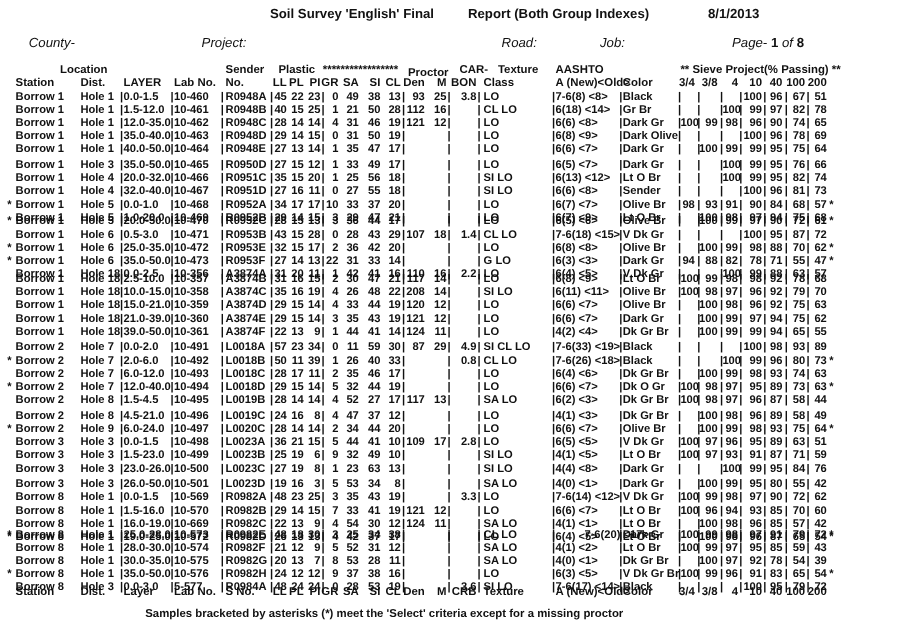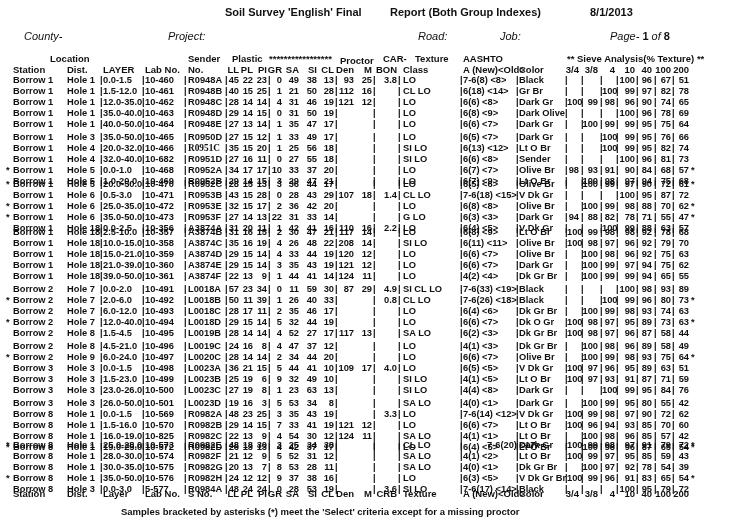--- a/index.html
+++ b/index.html
@@ -29,21 +29,21 @@
 <div class="abs meta" style="left:610px;"><span>Page-</span> <b>1</b> <span>of</span> <b>8</b></div>
 
 <div class="hdr" style="top:53px;left:50px;">Location</div>
 <div class="hdr" style="top:53px;left:188px;">Sender</div>
 <div class="hdr" style="top:53px;left:232px;">Plastic</div>
 <div class="hdr" style="top:53px;left:269px;">*****************</div>
 <div class="hdr" style="top:55px;left:340px;">Proctor</div>
 <div class="hdr" style="top:53px;left:383px;">CAR-</div>
 <div class="hdr" style="top:53px;left:415px;">Texture</div>
 <div class="hdr" style="top:53px;left:463px;">AASHTO</div>
-<div class="hdr" style="top:53px;left:567px;">** Sieve Analysis(% Texture) **</div>
+<div class="hdr" style="top:53px;left:567px;">** Sieve Project(% Passing) **</div>
 
 <div id="colhead" class="row" style="top:64px;font-size:9.5px;">
     <span style="left: 13px; width: 60px;">Station</span>
     <span style="left: 67px; width: 50px;">Dist.</span>
     <span style="left: 103px; width: 55px;">LAYER</span>
     <span style="left: 145px; width: 50px;">Lab No.</span>
     <span style="left: 188px; width: 48px;">No.</span>
     <span class="r" style="left: 224px; width: 15px;">LL</span>
     <span class="r" style="left: 238px; width: 15px;">PL</span>
     <span class="r" style="left: 252px; width: 15px;">PI</span>
@@ -345,21 +345,21 @@
     </div>
     <div class="row" style="top: 143.1px;">
       <span style="left: 6px; width: 6px;"></span>
       <span style="left: 13px; width: 50px;">Borrow 1</span>
       <span style="left: 67px; width: 40px;">Hole 4</span>
       <span style="left: 100px;">|</span>
       <span style="left: 103px; width: 45px;">20.0-32.0</span>
       <span style="left: 142px;">|</span>
       <span style="left: 145px; width: 40px;">10-466</span>
       <span style="left: 184px;">|</span>
-      <span style="left: 188px; width: 26px; font-family: Liberation Serif, serif;">R0951C</span>
+      <span style="left: 188px; width: 26px;">R0951C</span>
       <span style="left: 225px;">|</span>
       <span class="r" style="left: 228px; width: 11px;">35</span>
       <span class="r" style="left: 242px; width: 11px;">15</span>
       <span class="r" style="left: 256px; width: 11px;">20</span>
       <span style="left: 268px;">|</span>
       <span class="r" style="left: 270px; width: 12px;">1</span>
       <span class="r" style="left: 287px; width: 12px;">25</span>
       <span class="r" style="left: 305px; width: 12px;">56</span>
       <span class="r" style="left: 322px; width: 12px;">18</span>
       <span style="left: 335px;">|</span>
@@ -389,21 +389,21 @@
       <span class="r" style="left: 675px; width: 14px;">74</span>
       <span style="left: 691px; width: 6px;"></span>
     </div>
     <div class="row" style="top: 154.2px;">
       <span style="left: 6px; width: 6px;"></span>
       <span style="left: 13px; width: 50px;">Borrow 1</span>
       <span style="left: 67px; width: 40px;">Hole 4</span>
       <span style="left: 100px;">|</span>
       <span style="left: 103px; width: 45px;">32.0-40.0</span>
       <span style="left: 142px;">|</span>
-      <span style="left: 145px; width: 40px;">10-682</span>
+      <span style="left: 145px; width: 40px;">10-467</span>
       <span style="left: 184px;">|</span>
       <span style="left: 188px; width: 38px;">R0951D</span>
       <span style="left: 225px;">|</span>
       <span class="r" style="left: 228px; width: 11px;">27</span>
       <span class="r" style="left: 242px; width: 11px;">16</span>
       <span class="r" style="left: 256px; width: 11px;">11</span>
       <span style="left: 268px;">|</span>
       <span class="r" style="left: 270px; width: 12px;">0</span>
       <span class="r" style="left: 287px; width: 12px;">27</span>
       <span class="r" style="left: 305px; width: 12px;">55</span>
@@ -1325,21 +1325,21 @@
       <span class="r" style="left: 256px; width: 11px;">15</span>
       <span style="left: 268px;">|</span>
       <span class="r" style="left: 270px; width: 12px;">5</span>
       <span class="r" style="left: 287px; width: 12px;">44</span>
       <span class="r" style="left: 305px; width: 12px;">41</span>
       <span class="r" style="left: 322px; width: 12px;">10</span>
       <span style="left: 335px;">|</span>
       <span class="r" style="left: 337px; width: 17px;">109</span>
       <span class="r" style="left: 360px; width: 12px;">17</span>
       <span style="left: 373px;">|</span>
-      <span class="r" style="left: 377px; width: 20px;">4.0</span>
+      <span class="r" style="left: 377px; width: 20px;">2.8</span>
       <span style="left: 398px;">|</span>
       <span style="left: 403px; width: 45px;">LO</span>
       <span style="left: 460px;">|</span>
       <span style="left: 463px; width: 55px;">6(5) &lt;5&gt;</span>
       <span style="left: 516px;">|</span>
       <span style="left: 519px; width: 46px;">V Dk Gr</span>
       <span style="left: 565px;">|</span>
       <span class="r" style="left: 567px; width: 12px;">100</span>
       <span style="left: 581px;">|</span>
       <span class="r" style="left: 582px; width: 16px;">97</span>
@@ -1585,21 +1585,21 @@
       <span class="r" style="left: 675px; width: 14px;">60</span>
       <span style="left: 691px; width: 6px;"></span>
     </div>
     <div class="row" style="top: 431.3px;">
       <span style="left: 6px; width: 6px;"></span>
       <span style="left: 13px; width: 50px;">Borrow 8</span>
       <span style="left: 67px; width: 40px;">Hole 1</span>
       <span style="left: 100px;">|</span>
       <span style="left: 103px; width: 45px;">16.0-19.0</span>
       <span style="left: 142px;">|</span>
-      <span style="left: 145px; width: 40px;">10-825</span>
+      <span style="left: 145px; width: 40px;">10-669</span>
       <span style="left: 184px;">|</span>
       <span style="left: 188px; width: 38px;">R0982C</span>
       <span style="left: 225px;">|</span>
       <span class="r" style="left: 228px; width: 11px;">22</span>
       <span class="r" style="left: 242px; width: 11px;">13</span>
       <span class="r" style="left: 256px; width: 11px;">9</span>
       <span style="left: 268px;">|</span>
       <span class="r" style="left: 270px; width: 12px;">4</span>
       <span class="r" style="left: 287px; width: 12px;">54</span>
       <span class="r" style="left: 305px; width: 12px;">30</span>

